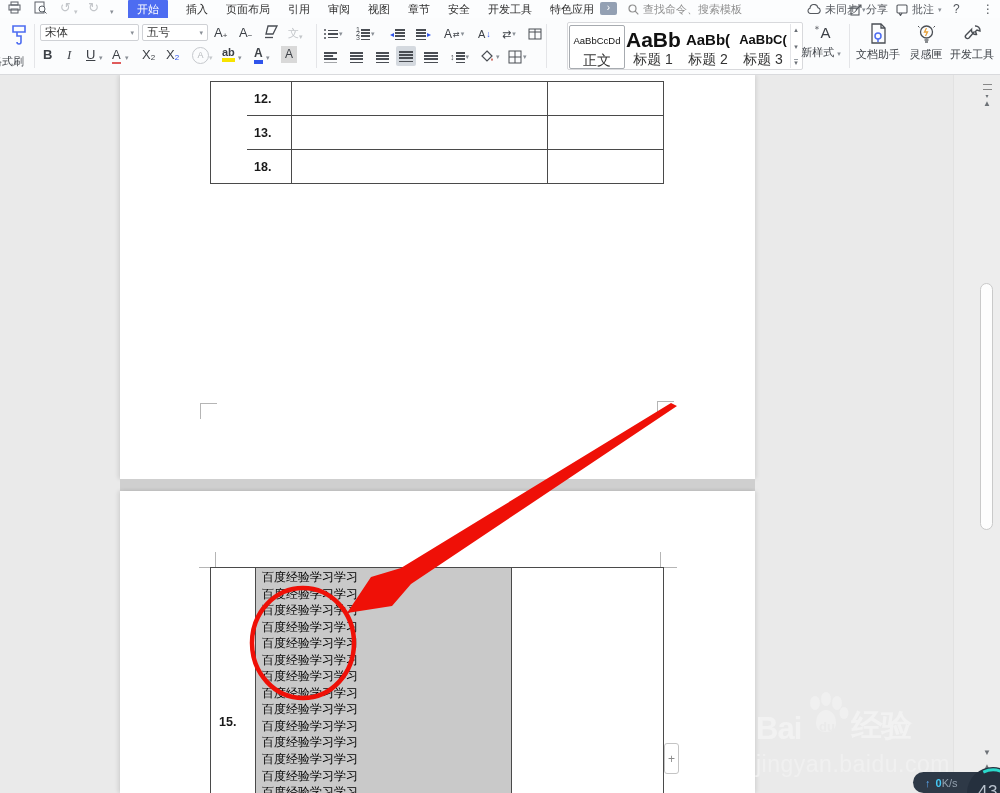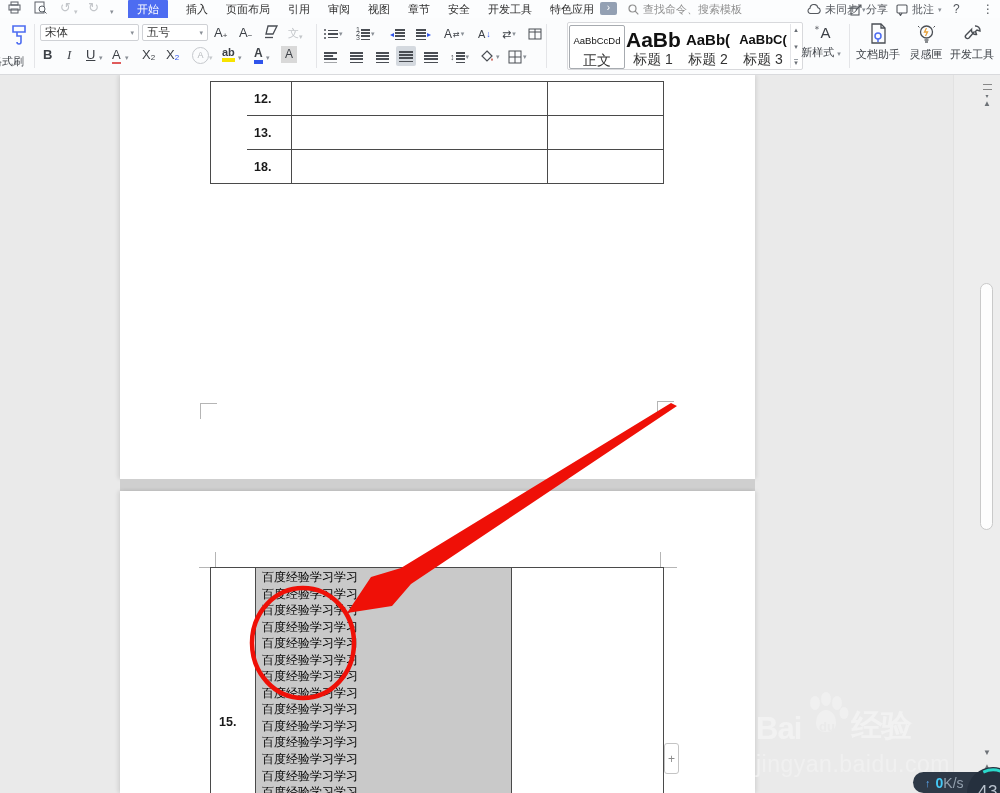--- a/index.html
+++ b/index.html
@@ -440,21 +440,21 @@
 <div class="sb-ic" style="top:84px">
   <span style="display:inline-block;width:9px;height:4px;border-top:1px solid #888;border-bottom:1px solid #888"></span><br><span style="font-size:6px;line-height:4px">▾</span>
 </div>
 <div class="sb-ic" style="top:100px">▲</div>
 <div id="sb-thumb"></div>
 <div class="sb-ic" style="top:749px">▼</div>
 <div class="sb-ic" style="top:764px;line-height:5px">▲<br>▲</div>
 
 <div id="net-pill">
   <span style="color:#5aa8f2;font-size:11px;margin-left:12px">↑</span>
-  <span style="font-size:14px;font-weight:700;margin-left:5px"><span style="color:#45c8f5">0</span><span style="color:#93a0ae;font-weight:400">K/s</span></span>
+  <span style="font-size:11px;font-weight:700;margin-left:5px"><span style="color:#45c8f5">0</span><span style="color:#93a0ae;font-weight:400">K/s</span></span>
 </div>
 <div id="gauge">
   <svg width="54" height="54" viewBox="0 0 54 54">
     <circle cx="27" cy="27" r="26" fill="#25303e"></circle>
     <circle cx="27" cy="27" r="23" fill="none" stroke="#2bd9cb" stroke-width="3" stroke-dasharray="22 123" transform="rotate(-115 27 27)"></circle>
   </svg>
   <span id="gauge-num">43</span>
 </div>
 
 </div>

